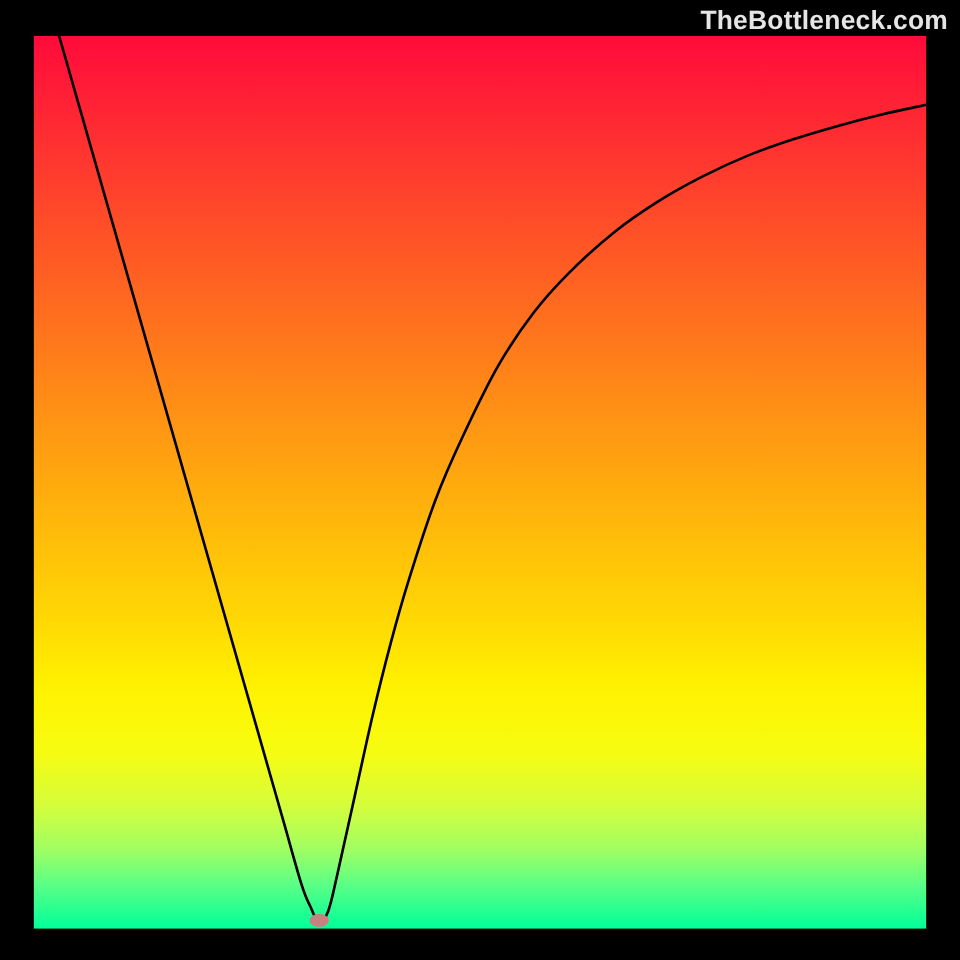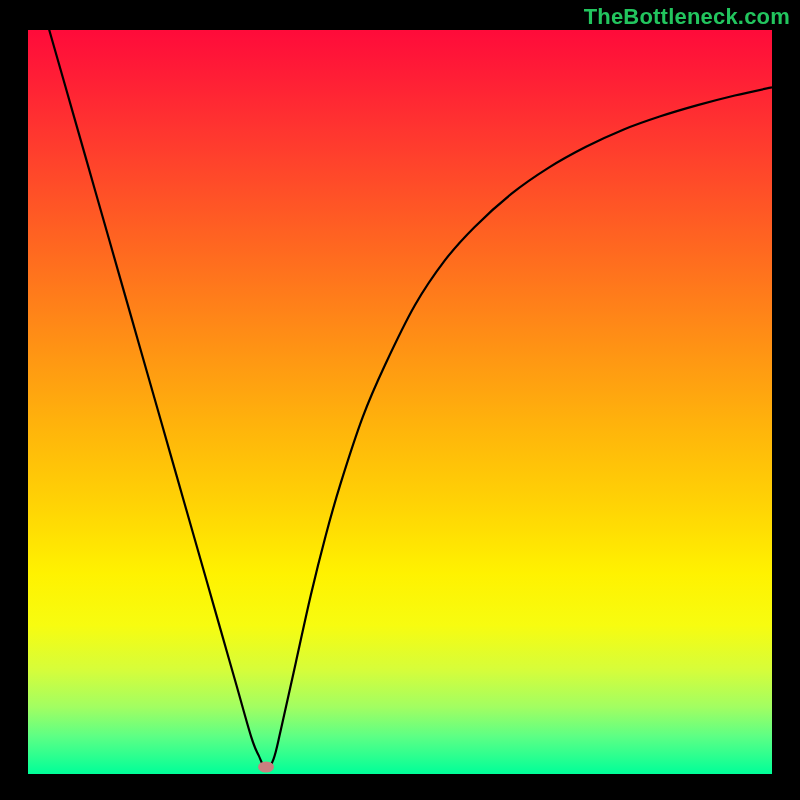--- a/index.html
+++ b/index.html
@@ -14,21 +14,21 @@
   .frame {
     position: relative;
     width: 800px;
     height: 800px;
     background: #000;
   }
   .attribution {
     position: absolute;
     top: 4px;
     right: 10px;
-    color: #22c55e;
+    color: #e5e5e5;
     font-size: 22px;
     font-weight: 600;
     letter-spacing: 0.2px;
     user-select: none;
   }
   .plot-area {
     position: absolute;
     left: 28px;
     top: 30px;
     width: 744px;

